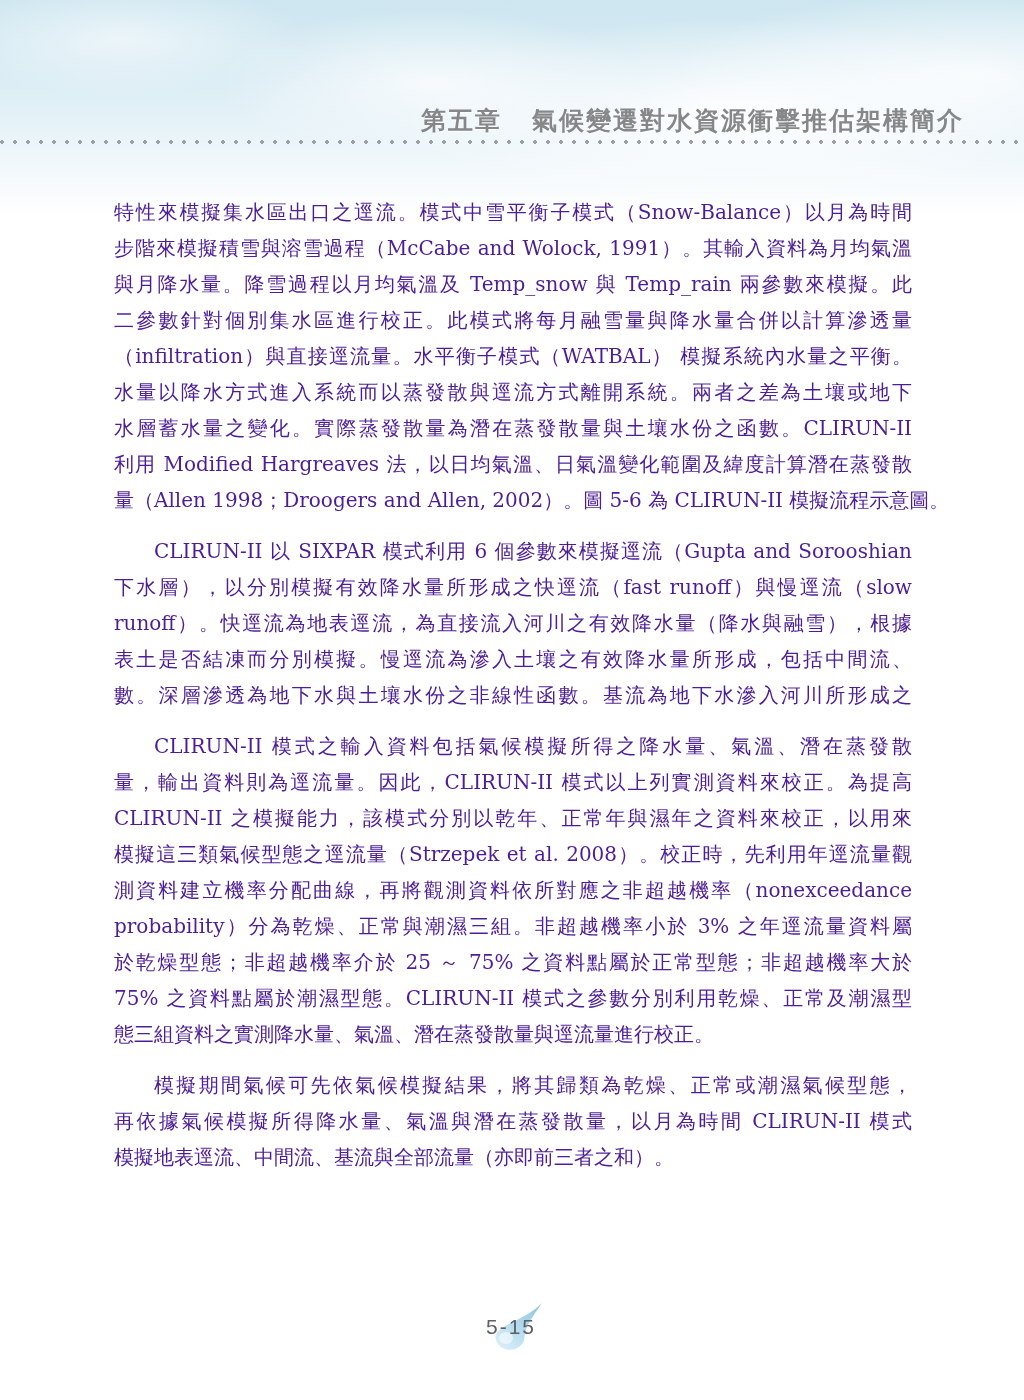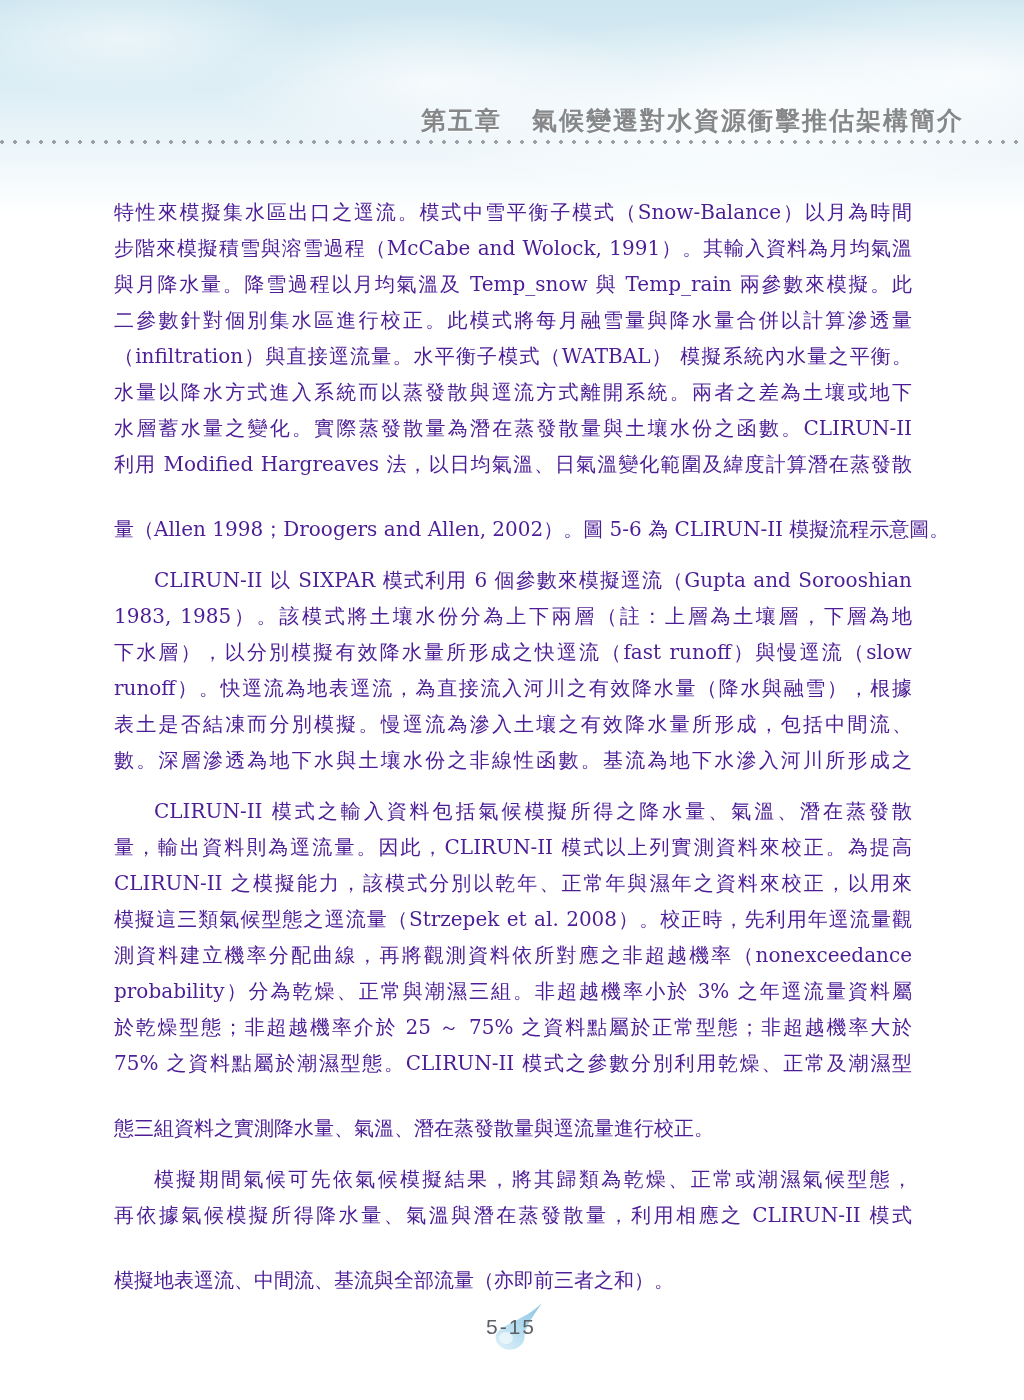--- a/index.html
+++ b/index.html
@@ -68,21 +68,21 @@
   .line {
     line-height: 36px;
     height: 36px;
     white-space: nowrap;
     text-align: justify;
     text-align-last: justify;
     text-justify: inter-character;
     overflow: visible;
   }
   .line.indent { text-indent: 2em; }
-  .line.end { text-align-last: left; margin-top: 29px; }
+  .line.end { text-align-last: left; }
 
   
   .footer-mark {
     position: absolute;
     left: 486px;
     top: 1302px;
     width: 64px;
     height: 52px;
   }
   .footer-mark svg { position: absolute; left: 4px; top: 0; }
@@ -117,42 +117,41 @@
       <div class="line">二參數針對個別集水區進行校正。此模式將每月融雪量與降水量合併以計算滲透量</div>
       <div class="line">（infiltration）與直接逕流量。水平衡子模式（WATBAL） 模擬系統內水量之平衡。</div>
       <div class="line">水量以降水方式進入系統而以蒸發散與逕流方式離開系統。兩者之差為土壤或地下</div>
       <div class="line">水層蓄水量之變化。實際蒸發散量為潛在蒸發散量與土壤水份之函數。CLIRUN-II</div>
       <div class="line">利用 Modified Hargreaves 法，以日均氣溫、日氣溫變化範圍及緯度計算潛在蒸發散</div>
       <div class="line end">量（Allen 1998；Droogers and Allen, 2002）。圖 5-6 為 CLIRUN-II 模擬流程示意圖。</div>
     </div>
 
     <div class="paragraph">
       <div class="line indent">CLIRUN-II 以 SIXPAR 模式利用 6 個參數來模擬逕流（Gupta and Sorooshian</div>
-      <div class="line">1983, 1985）。該模式將土壤水份分為上下兩層（註：上層為土壤層，下層為地</div>
       <div class="line">下水層），以分別模擬有效降水量所形成之快逕流（fast runoff）與慢逕流（slow</div>
       <div class="line">runoff）。快逕流為地表逕流，為直接流入河川之有效降水量（降水與融雪），根據</div>
       <div class="line">表土是否結凍而分別模擬。慢逕流為滲入土壤之有效降水量所形成，包括中間流、</div>
       <div class="line">數。深層滲透為地下水與土壤水份之非線性函數。基流為地下水滲入河川所形成之</div>
     </div>
 
     <div class="paragraph">
       <div class="line indent">CLIRUN-II 模式之輸入資料包括氣候模擬所得之降水量、氣溫、潛在蒸發散</div>
       <div class="line">量，輸出資料則為逕流量。因此，CLIRUN-II 模式以上列實測資料來校正。為提高</div>
       <div class="line">CLIRUN-II 之模擬能力，該模式分別以乾年、正常年與濕年之資料來校正，以用來</div>
       <div class="line">模擬這三類氣候型態之逕流量（Strzepek et al. 2008）。校正時，先利用年逕流量觀</div>
       <div class="line">測資料建立機率分配曲線，再將觀測資料依所對應之非超越機率（nonexceedance</div>
       <div class="line">probability）分為乾燥、正常與潮濕三組。非超越機率小於 3% 之年逕流量資料屬</div>
       <div class="line">於乾燥型態；非超越機率介於 25 ～ 75% 之資料點屬於正常型態；非超越機率大於</div>
       <div class="line">75% 之資料點屬於潮濕型態。CLIRUN-II 模式之參數分別利用乾燥、正常及潮濕型</div>
       <div class="line end">態三組資料之實測降水量、氣溫、潛在蒸發散量與逕流量進行校正。</div>
     </div>
 
     <div class="paragraph">
       <div class="line indent">模擬期間氣候可先依氣候模擬結果，將其歸類為乾燥、正常或潮濕氣候型態，</div>
-      <div class="line">再依據氣候模擬所得降水量、氣溫與潛在蒸發散量，利用相應之 CLIRUN-II 模式</div>
+      <div class="line">再依據氣候模擬所得降水量、氣溫與潛在蒸發散量，以月為時間 CLIRUN-II 模式</div>
       <div class="line end">模擬地表逕流、中間流、基流與全部流量（亦即前三者之和）。</div>
     </div>
 
   </div>
 
   <div class="footer-mark">
     <svg width="56" height="48" viewBox="0 0 56 48">
       <defs>
         <linearGradient id="dropGrad" x1="1" y1="0" x2="0.15" y2="1">
           <stop offset="0" stop-color="#8cc4e0"></stop>

